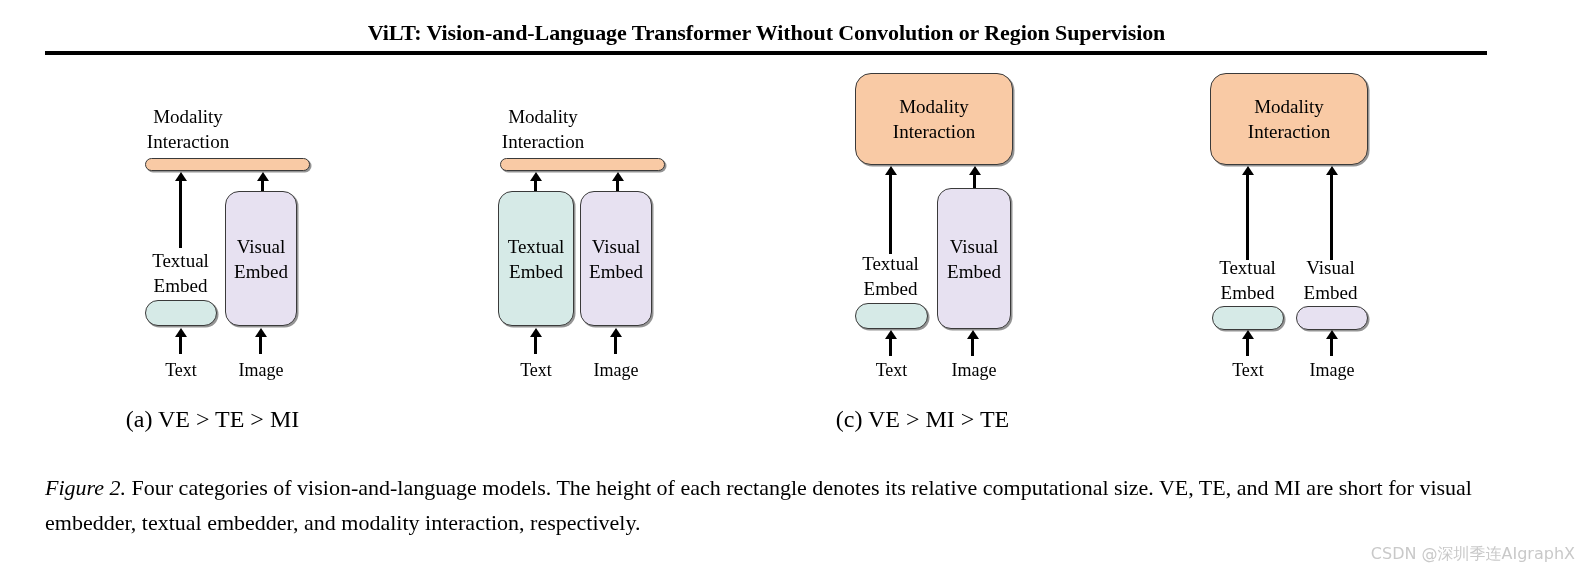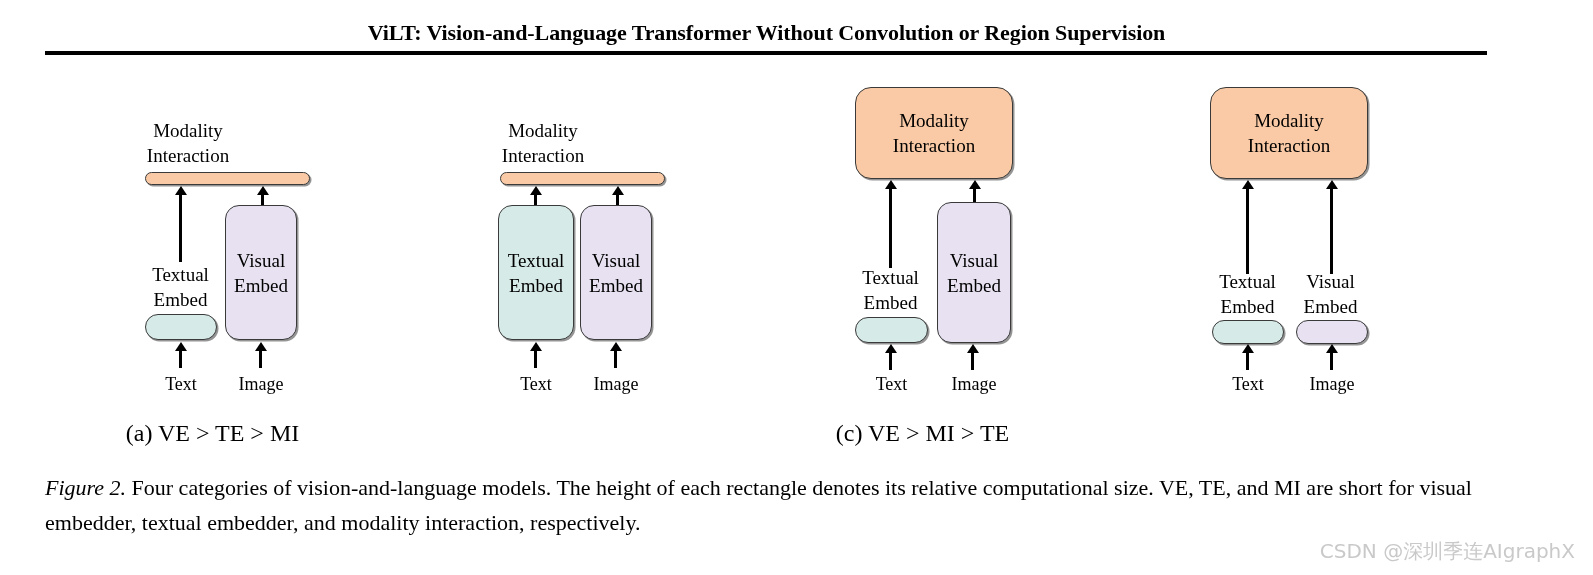--- a/index.html
+++ b/index.html
@@ -35,21 +35,21 @@
     top: 51px;
     width: 1442px;
     height: 4px;
     background: #000000;
   }
 
   
   #figure-area {
     position: absolute;
     left: 0;
-    top: 62px;
+    top: 48px;
     width: 1398px;
     height: 385px;
   }
   .panel {
     position: absolute;
     top: 0;
     width: 355px;
     height: 385px;
   }
   #panel-a { left: 35px; }
@@ -142,21 +142,21 @@
     text-align: left;
   }
   #caption .fignum { font-style: italic; margin-top: 23px; }
 
   
   #watermark {
     position: absolute;
     right: 18px;
     bottom: 10px;
     font-family: "DejaVu Sans", "Liberation Sans", sans-serif;
-    font-size: 20px;
+    font-size: 16px;
     color: #c9c9c9;
     white-space: nowrap;
   }
 </style>
 </head>
 <body>
 
 <div id="paper-title">ViLT: Vision-and-Language Transformer Without Convolution or Region Supervision</div>
 <div id="title-rule"></div>
 

